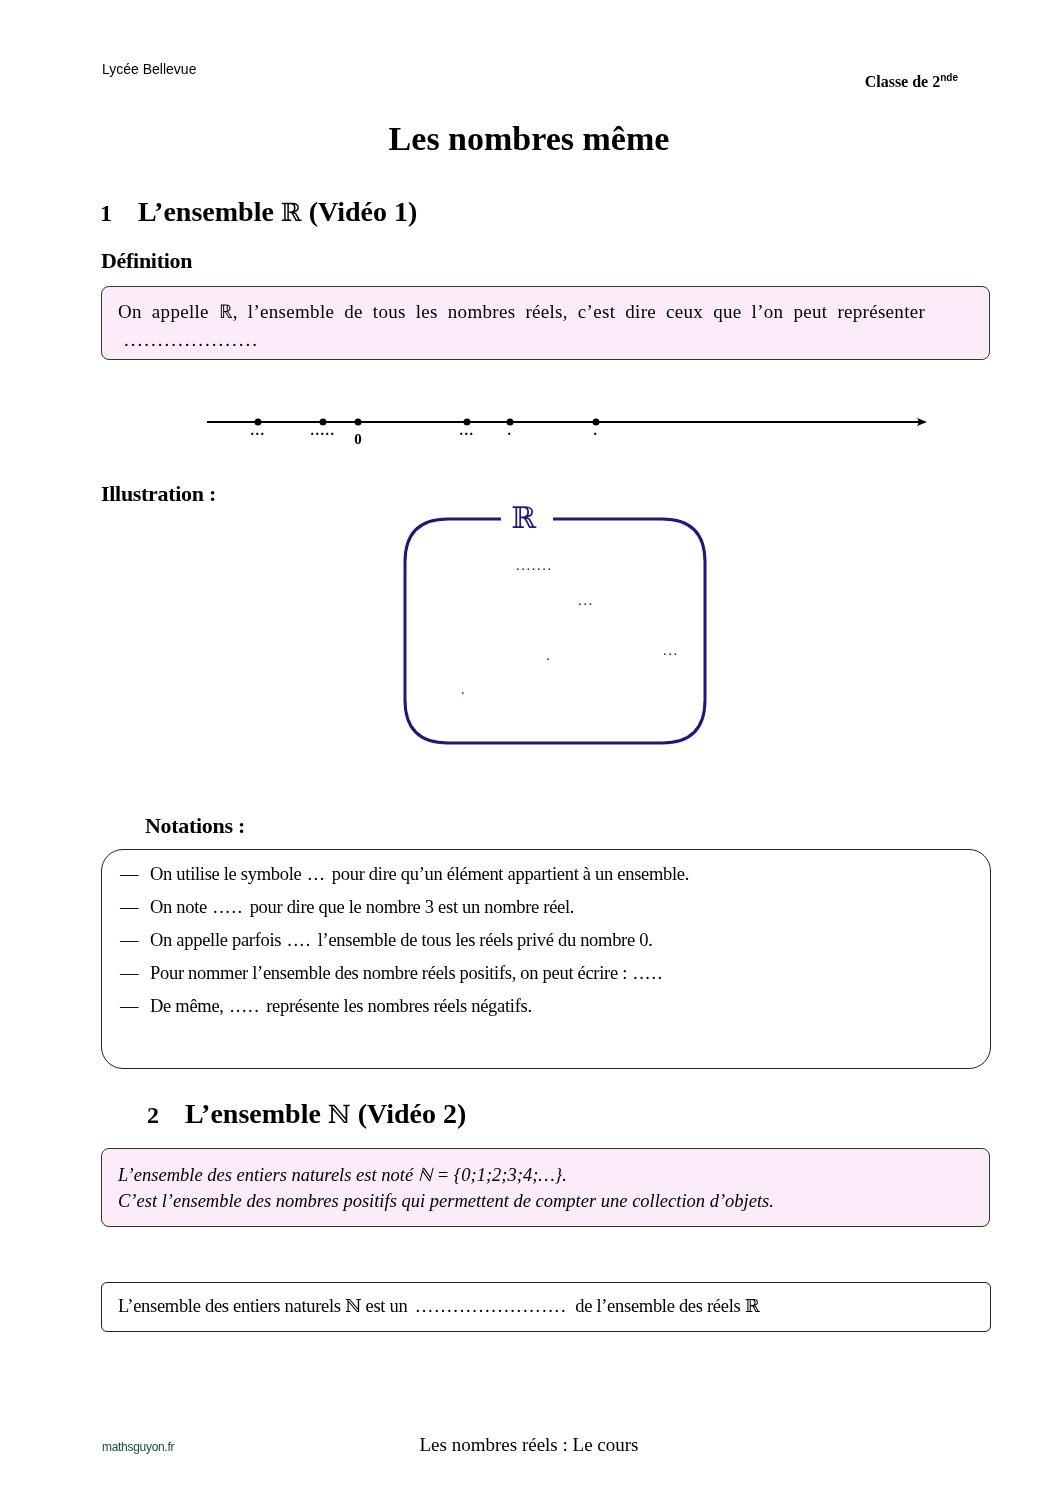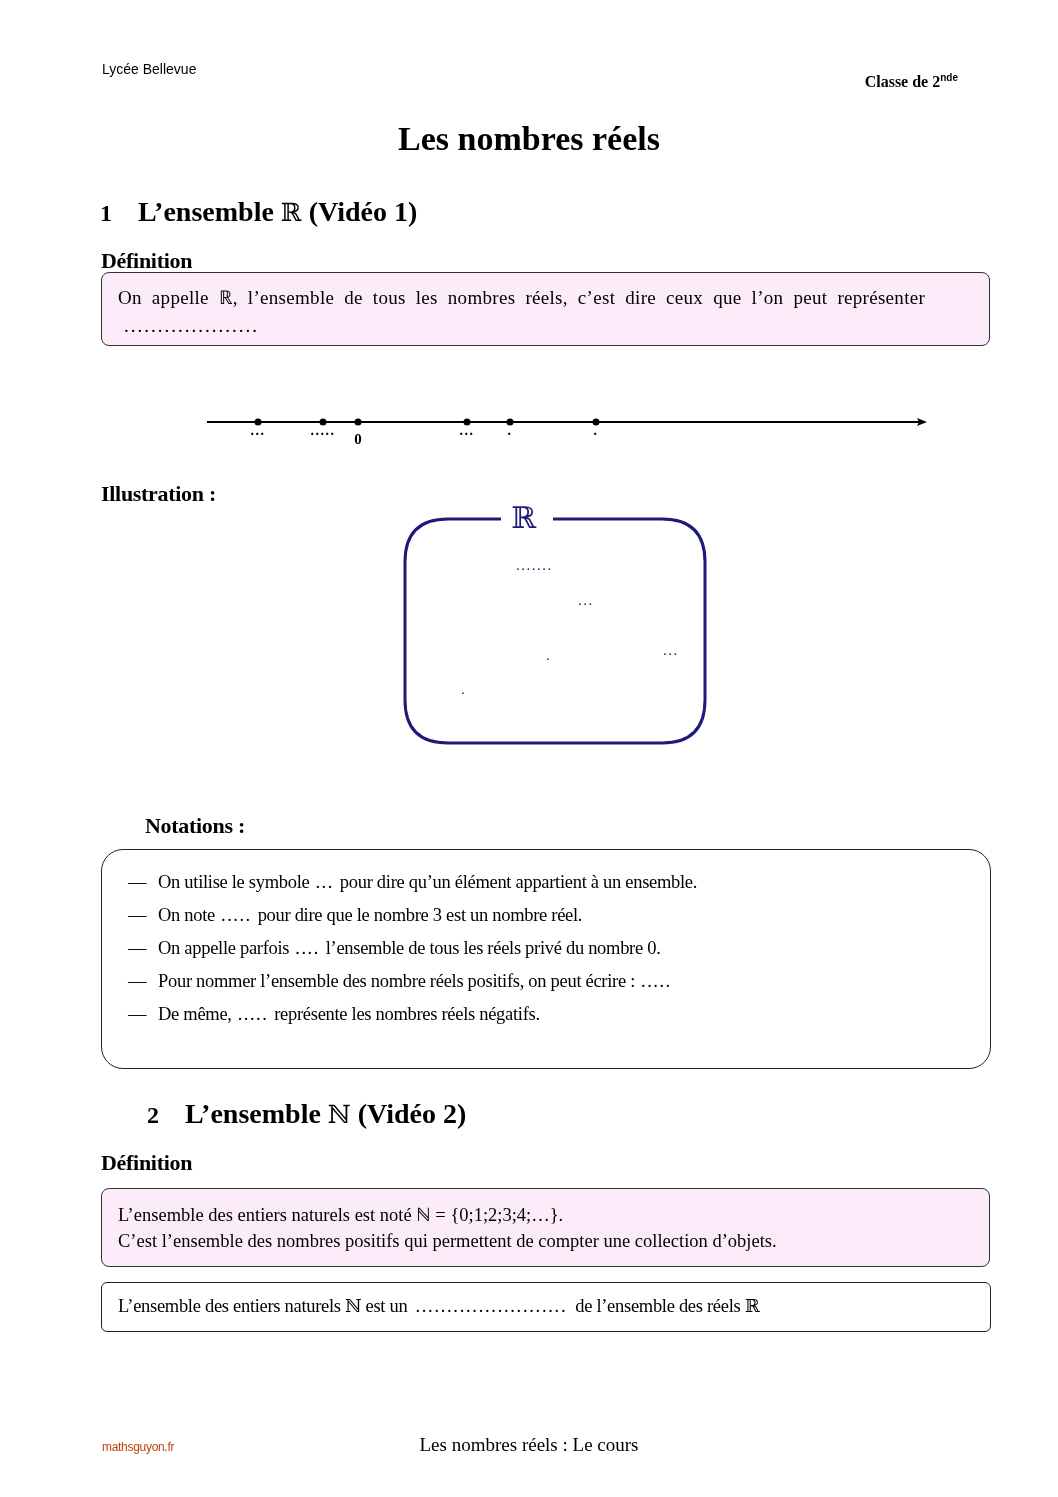--- a/index.html
+++ b/index.html
@@ -7,48 +7,48 @@
     .abs { position: absolute; }
     .hdr-left { left: 102px; top: 61px; font-family: "Liberation Sans", sans-serif; font-size: 14px; }
     .hdr-right { right: 100px; top: 72px; font-family: "Liberation Serif", serif; font-size: 16px; font-weight: bold; }
     .hdr-right sup { font-size: 10px; font-family: "Liberation Sans", sans-serif; }
     .title { left: 0; width: 1058px; top: 120px; text-align: center; font-size: 34px; font-weight: bold; }
     .section { left: 100px; font-size: 28px; font-weight: bold; }
     .section .num { display: inline-block; width: 38px; font-size: 24px; }
     .section .bb { font-weight: normal; font-family: "DejaVu Serif", serif; font-size: 25px; }
     .subhead { left: 101px; font-size: 22px; font-weight: bold; letter-spacing: -0.3px; }
     .defbox { left: 101px; width: 889px; background: #fcecf9; border: 1.5px solid #333; border-radius: 8px; box-sizing: border-box; }
-    .defbox1 { top: 272px; height: 74px; padding: 11px 12px 0 16px; font-size: 19px; line-height: 28px; text-align: justify; }
+    .defbox1 { top: 286px; height: 74px; padding: 11px 12px 0 16px; font-size: 19px; line-height: 28px; text-align: justify; }
     .defbox1 .line1 { word-spacing: 5px; letter-spacing: 0.3px; }
     .dots { letter-spacing: 2px; }
     
     .numline { left: 205px; top: 405px; width: 730px; height: 50px; }
     
     .illus { left: 403px; top: 500px; width: 304px; height: 245px; }
     .notbox { left: 101px; top: 849px; width: 890px; height: 220px; border: 1.5px solid #222; border-radius: 22px; box-sizing: border-box; padding: 10px 0 0 18px; }
-    .notbox ul { list-style: none; margin: 8px; padding: 0; }
+    .notbox ul { list-style: none; margin: 0; padding: 0; }
     .notbox li { font-size: 18.5px; height: 33px; line-height: 28px; letter-spacing: -0.3px; white-space: nowrap; }
     .notbox .dash { display: inline-block; width: 30px; }
     .notbox .blank { display: inline-block; margin: 0 6px; letter-spacing: 1.5px; }
-    .defbox2 { top: 1188px; height: 79px; padding: 13px 16px 0 16px; font-size: 18.5px; line-height: 26px; }
+    .defbox2 { top: 1148px; height: 79px; padding: 13px 16px 0 16px; font-size: 18.5px; line-height: 26px; font-style: italic; }
     .propbox { left: 101px; top: 1282px; width: 890px; height: 50px; border: 1.5px solid #222; border-radius: 6px; box-sizing: border-box; padding: 12px 16px 0 16px; font-size: 18.5px; letter-spacing: -0.3px; white-space: nowrap; }
     .propbox .blank { display: inline-block; margin: 0 8px; letter-spacing: 1.7px; }
     .bbsym { font-family: "DejaVu Serif", serif; font-size: 18px; }
-    .foot-left { left: 102px; top: 1440px; font-family: "Liberation Sans", sans-serif; font-size: 12px; color: #c2410c; letter-spacing: -0.3px; }
+    .foot-left { left: 102px; top: 1440px; font-family: "Liberation Sans", sans-serif; font-size: 12px; color: #14532d; letter-spacing: -0.3px; }
     .foot-center { left: 0; width: 1058px; top: 1434px; text-align: center; font-size: 19px; }
     .foot-right { right: 113px; top: 1523px; font-family: "Liberation Sans", sans-serif; font-size: 13px; letter-spacing: -0.3px; font-weight: bold; }
     .foot-right .total { color: #1a1adb; }
   </style>
 </head>
 <body>
 
 <div class="abs hdr-left">Lycée Bellevue</div>
 <div class="abs hdr-right"><span>Classe de 2</span><sup>nde</sup></div>
 
-<div class="abs title">Les nombres réels</div>
+<div class="abs title">Les nombres même</div>
 
 <div class="abs section" style="top:196px;">
   <span class="num">1</span><span>L’ensemble </span><span class="bb">ℝ</span><span> (Vidéo 1)</span>
 </div>
 
 <div class="abs subhead" style="top:248px;">Définition</div>
 
 <div class="abs defbox defbox1">
   <div class="line1">On appelle ℝ, l’ensemble de tous les nombres réels, c’est dire ceux que l’on peut représenter</div>
   <div class="dots" style="padding-left:6px;">....................</div>

